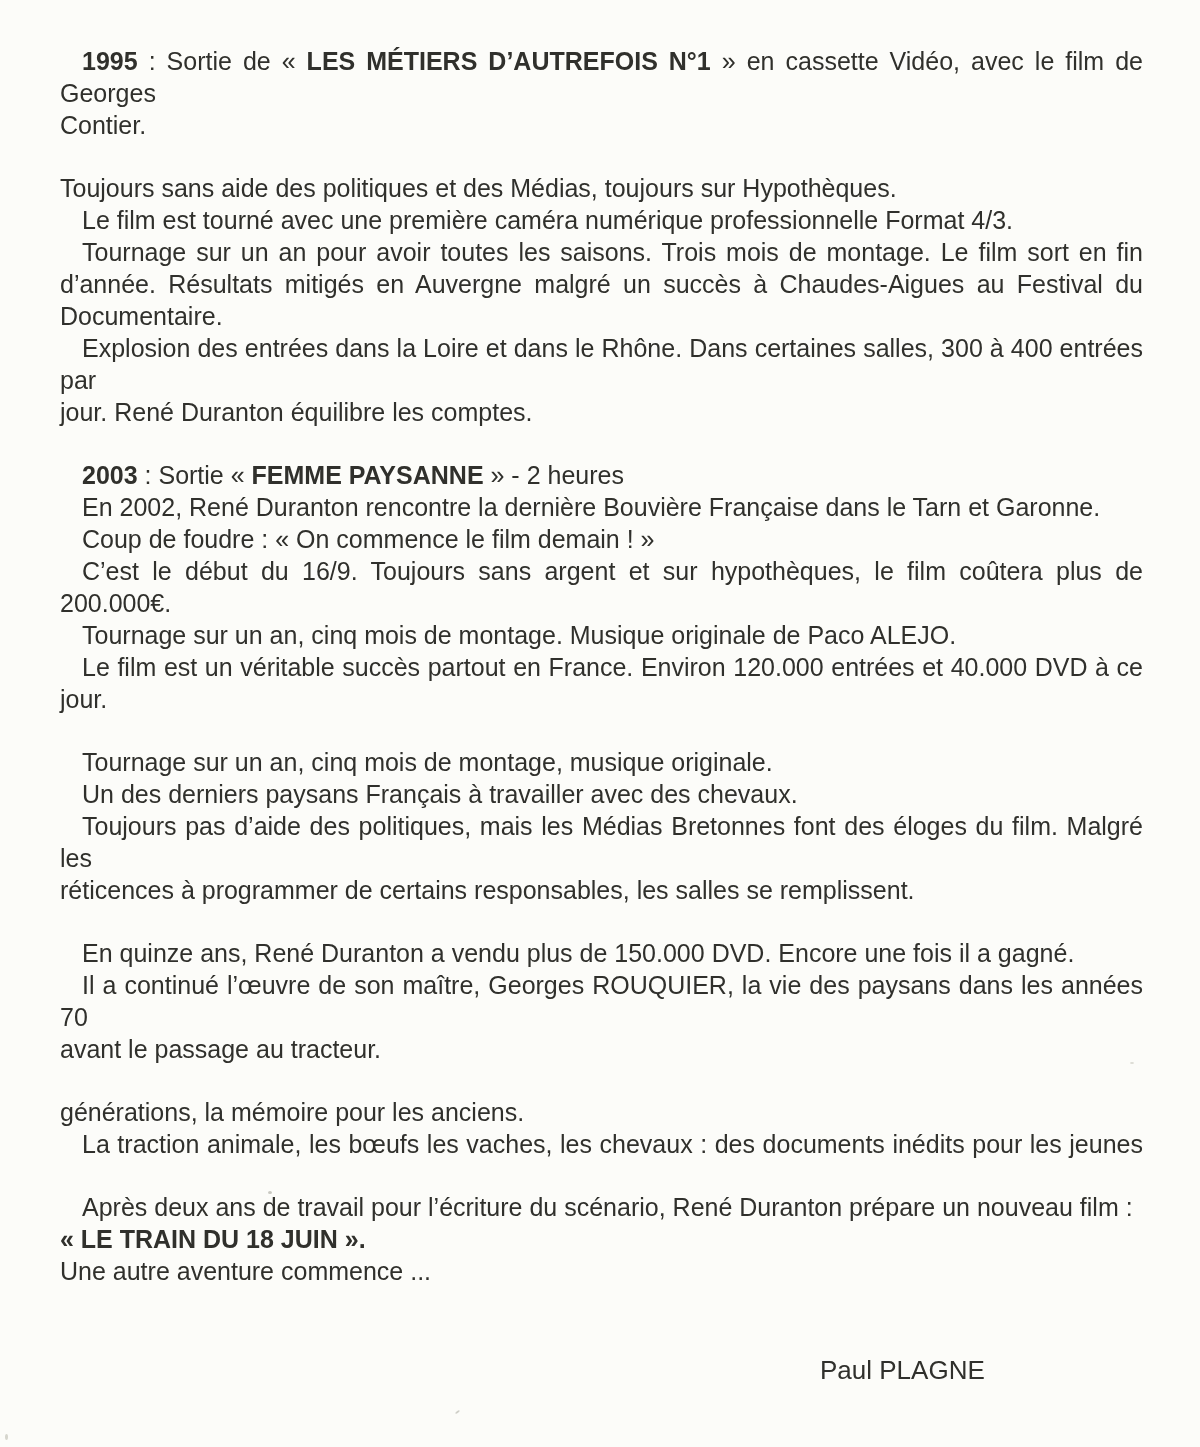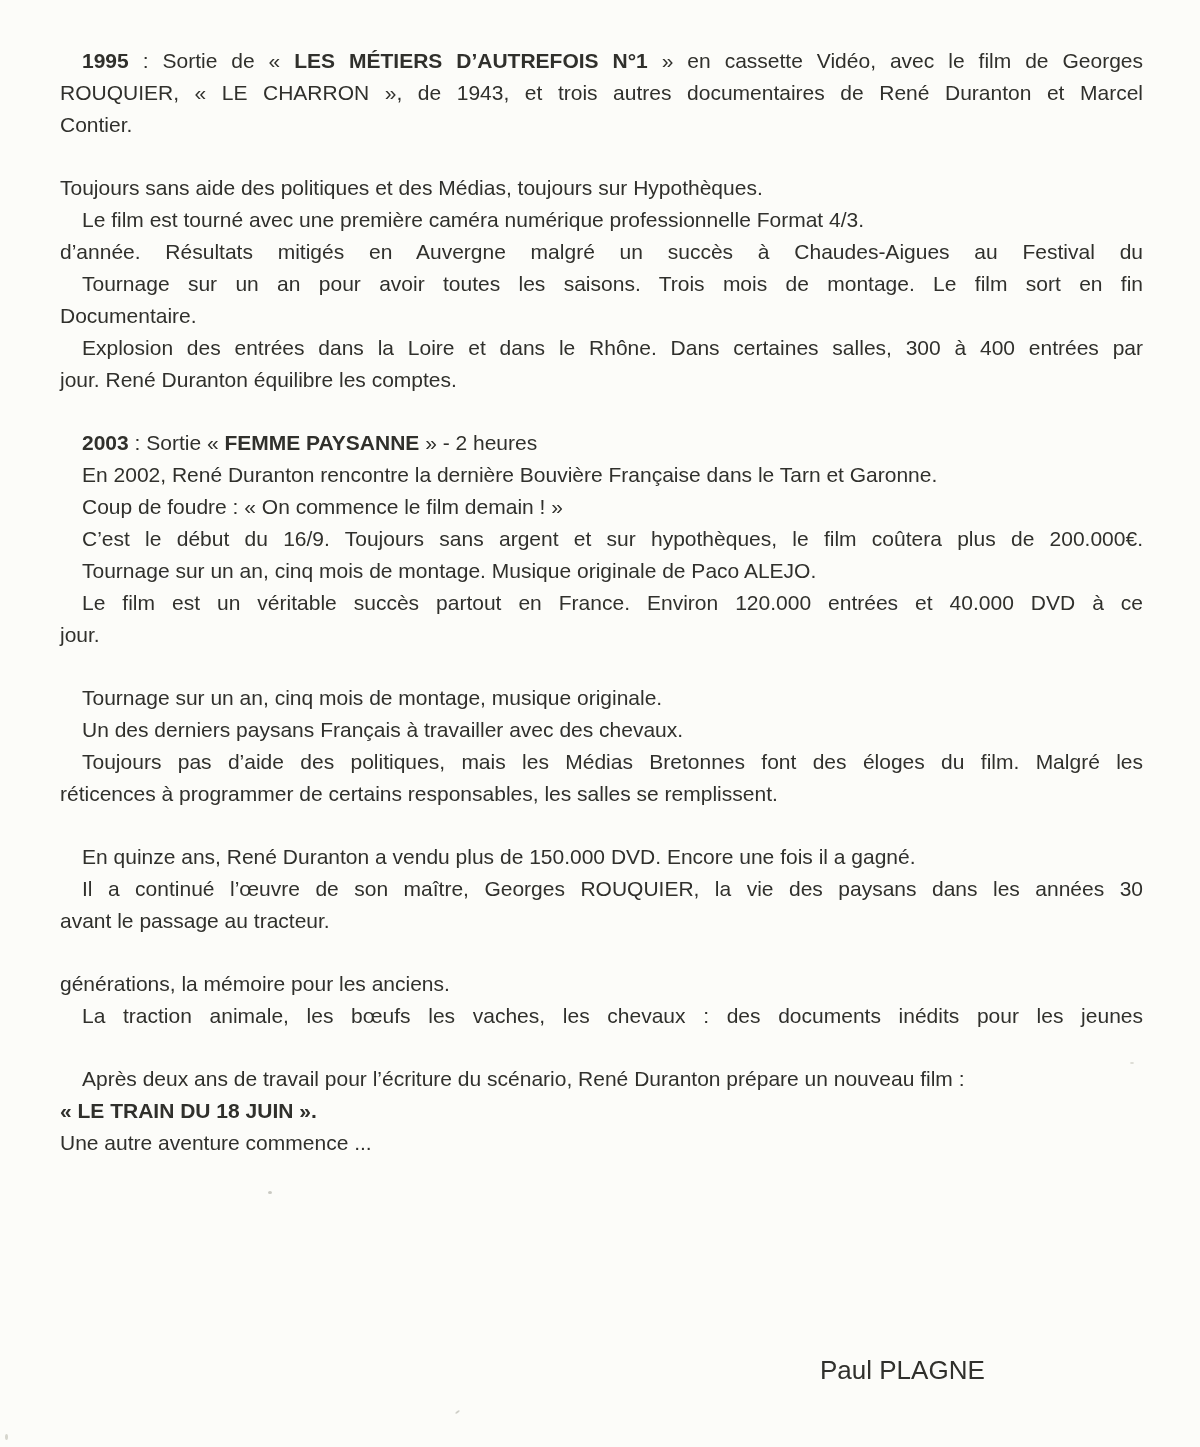--- a/index.html
+++ b/index.html
@@ -6,21 +6,21 @@
   *{ box-sizing:border-box; }
   html,body{ margin:0; padding:0; overflow:hidden; }
   body{
     width:1200px; height:1447px; position:relative;
     background:var(--paper);
     font-family:"Liberation Sans","DejaVu Sans",sans-serif;
     color:var(--ink);
   }
   .doc{
     position:absolute; left:60px; top:45px; width:1083px;
-    font-size:21px; line-height:32px;
+    font-size:25px; line-height:32px;
     filter:blur(.22px);
   }
   .sec{ margin:0 0 31px 0; }
   .sec:last-child{ margin-bottom:1px; }
   .ln{ text-align:justify; text-align-last:justify; min-height:32px; }
   .ln.lst{ text-align-last:left; }
   .ln.ind{ text-indent:22px; }
   .b{ font-weight:700; }
   .sig{
     position:absolute; left:820px; top:1354px;
@@ -32,29 +32,28 @@
   .speck.s3{ left:5px;   top:1434px; width:3px; height:6px; background:#d6d6ce; }
   .speck.s4{ left:1130px; top:1062px; width:4px; height:2px; background:#dcdcd4; }
 </style>
 </head>
 <body>
 
 <main class="doc">
 
   <section class="sec">
     <div class="ln ind"><span class="b">1995</span><span> : Sortie de « </span><span class="b">LES MÉTIERS D’AUTREFOIS N°1</span><span> » en cassette Vidéo, avec le film de Georges</span></div>
-    <div class="ln">ROUQUIER, « LE CHARRON », de 1943, et trois autres documentaires de René Duranton et Marcel</div>
     <div class="ln lst">Contier.</div>
   </section>
 
   <section class="sec">
     <div class="ln lst">Toujours sans aide des politiques et des Médias, toujours sur Hypothèques.</div>
     <div class="ln ind lst">Le film est tourné avec une première caméra numérique professionnelle Format 4/3.</div>
+    <div class="ln ind">Tournage sur un an pour avoir toutes les saisons. Trois mois de montage. Le film sort en fin</div>
     <div class="ln">d’année. Résultats mitigés en Auvergne malgré un succès à Chaudes-Aigues au Festival du</div>
-    <div class="ln ind">Tournage sur un an pour avoir toutes les saisons. Trois mois de montage. Le film sort en fin</div>
     <div class="ln lst">Documentaire.</div>
     <div class="ln ind">Explosion des entrées dans la Loire et dans le Rhône. Dans certaines salles, 300 à 400 entrées par</div>
     <div class="ln lst">jour. René Duranton équilibre les comptes.</div>
   </section>
 
   <section class="sec">
     <div class="ln ind lst"><span class="b">2003</span><span> : Sortie « </span><span class="b">FEMME PAYSANNE</span><span> » - 2 heures</span></div>
     <div class="ln ind lst">En 2002, René Duranton rencontre la dernière Bouvière Française dans le Tarn et Garonne.</div>
     <div class="ln ind lst">Coup de foudre : « On commence le film demain ! »</div>
     <div class="ln ind">C’est le début du 16/9. Toujours sans argent et sur hypothèques, le film coûtera plus de 200.000€.</div>
@@ -65,21 +64,21 @@
 
   <section class="sec">
     <div class="ln ind lst">Tournage sur un an, cinq mois de montage, musique originale.</div>
     <div class="ln ind lst">Un des derniers paysans Français à travailler avec des chevaux.</div>
     <div class="ln ind">Toujours pas d’aide des politiques, mais les Médias Bretonnes font des éloges du film. Malgré les</div>
     <div class="ln lst">réticences à programmer de certains responsables, les salles se remplissent.</div>
   </section>
 
   <section class="sec">
     <div class="ln ind lst">En quinze ans, René Duranton a vendu plus de 150.000 DVD. Encore une fois il a gagné.</div>
-    <div class="ln ind">Il a continué l’œuvre de son maître, Georges ROUQUIER, la vie des paysans dans les années 30</div>
+    <div class="ln ind">Il a continué l’œuvre de son maître, Georges ROUQUIER, la vie des paysans dans les années 70</div>
     <div class="ln lst">avant le passage au tracteur.</div>
   </section>
 
   <section class="sec">
     <div class="ln lst">générations, la mémoire pour les anciens.</div>
     <div class="ln ind">La traction animale, les bœufs les vaches, les chevaux : des documents inédits pour les jeunes</div>
   </section>
 
   <section class="sec">
     <div class="ln ind lst">Après deux ans de travail pour l’écriture du scénario, René Duranton prépare un nouveau film :</div>

